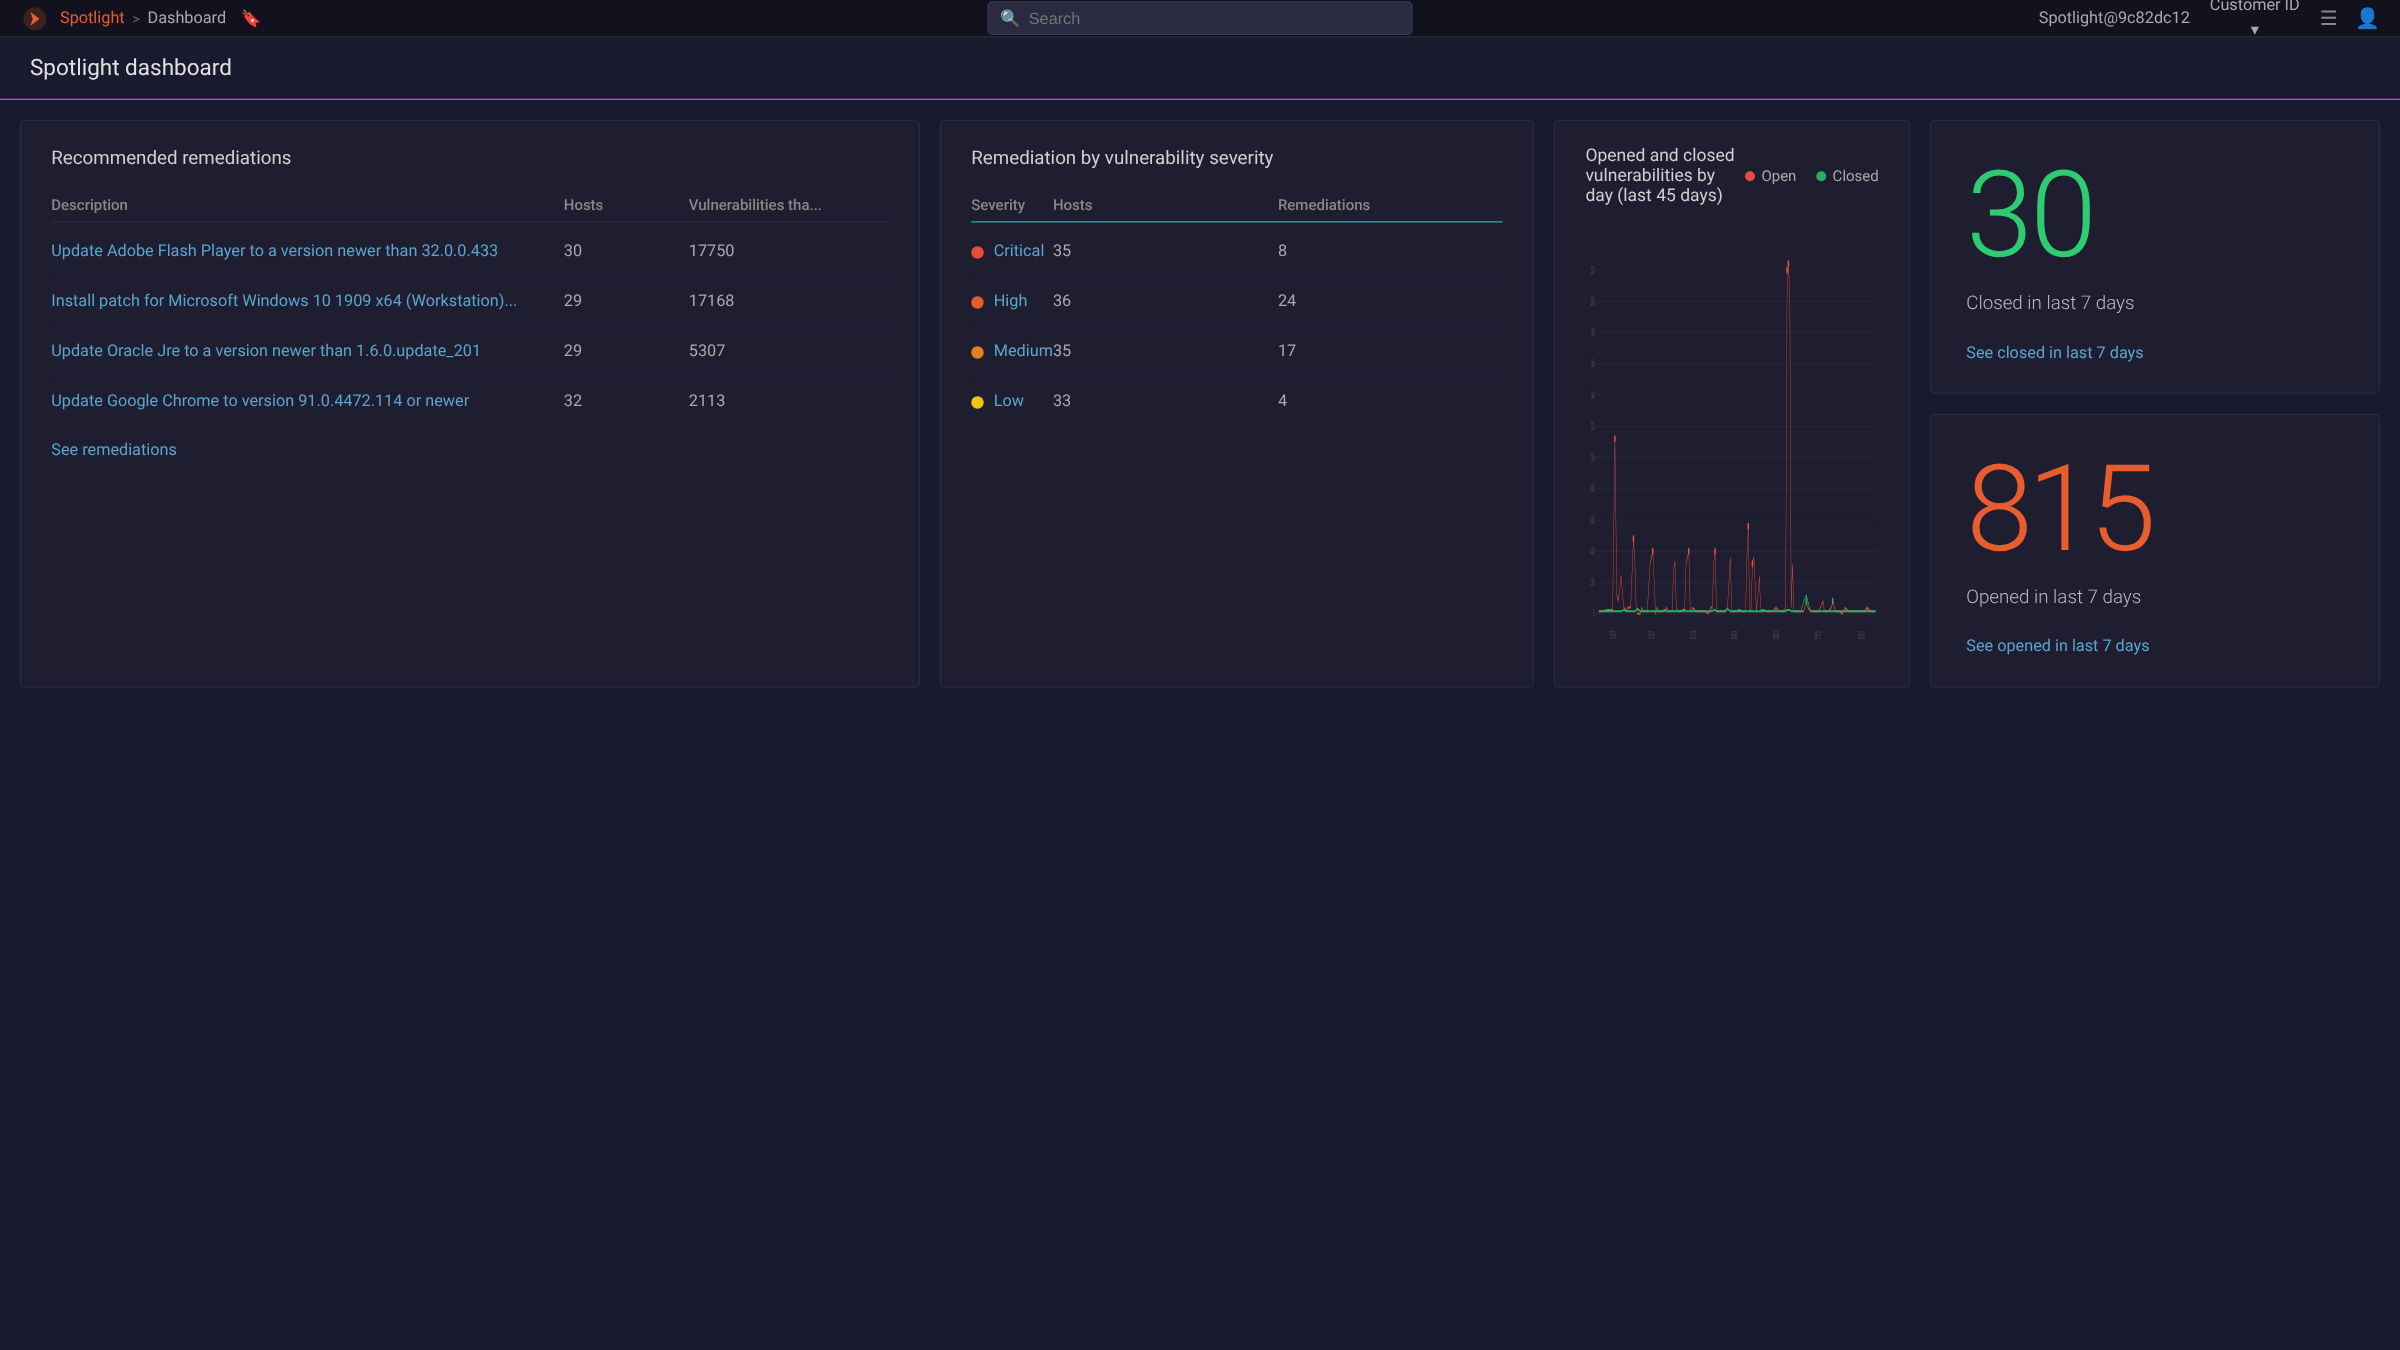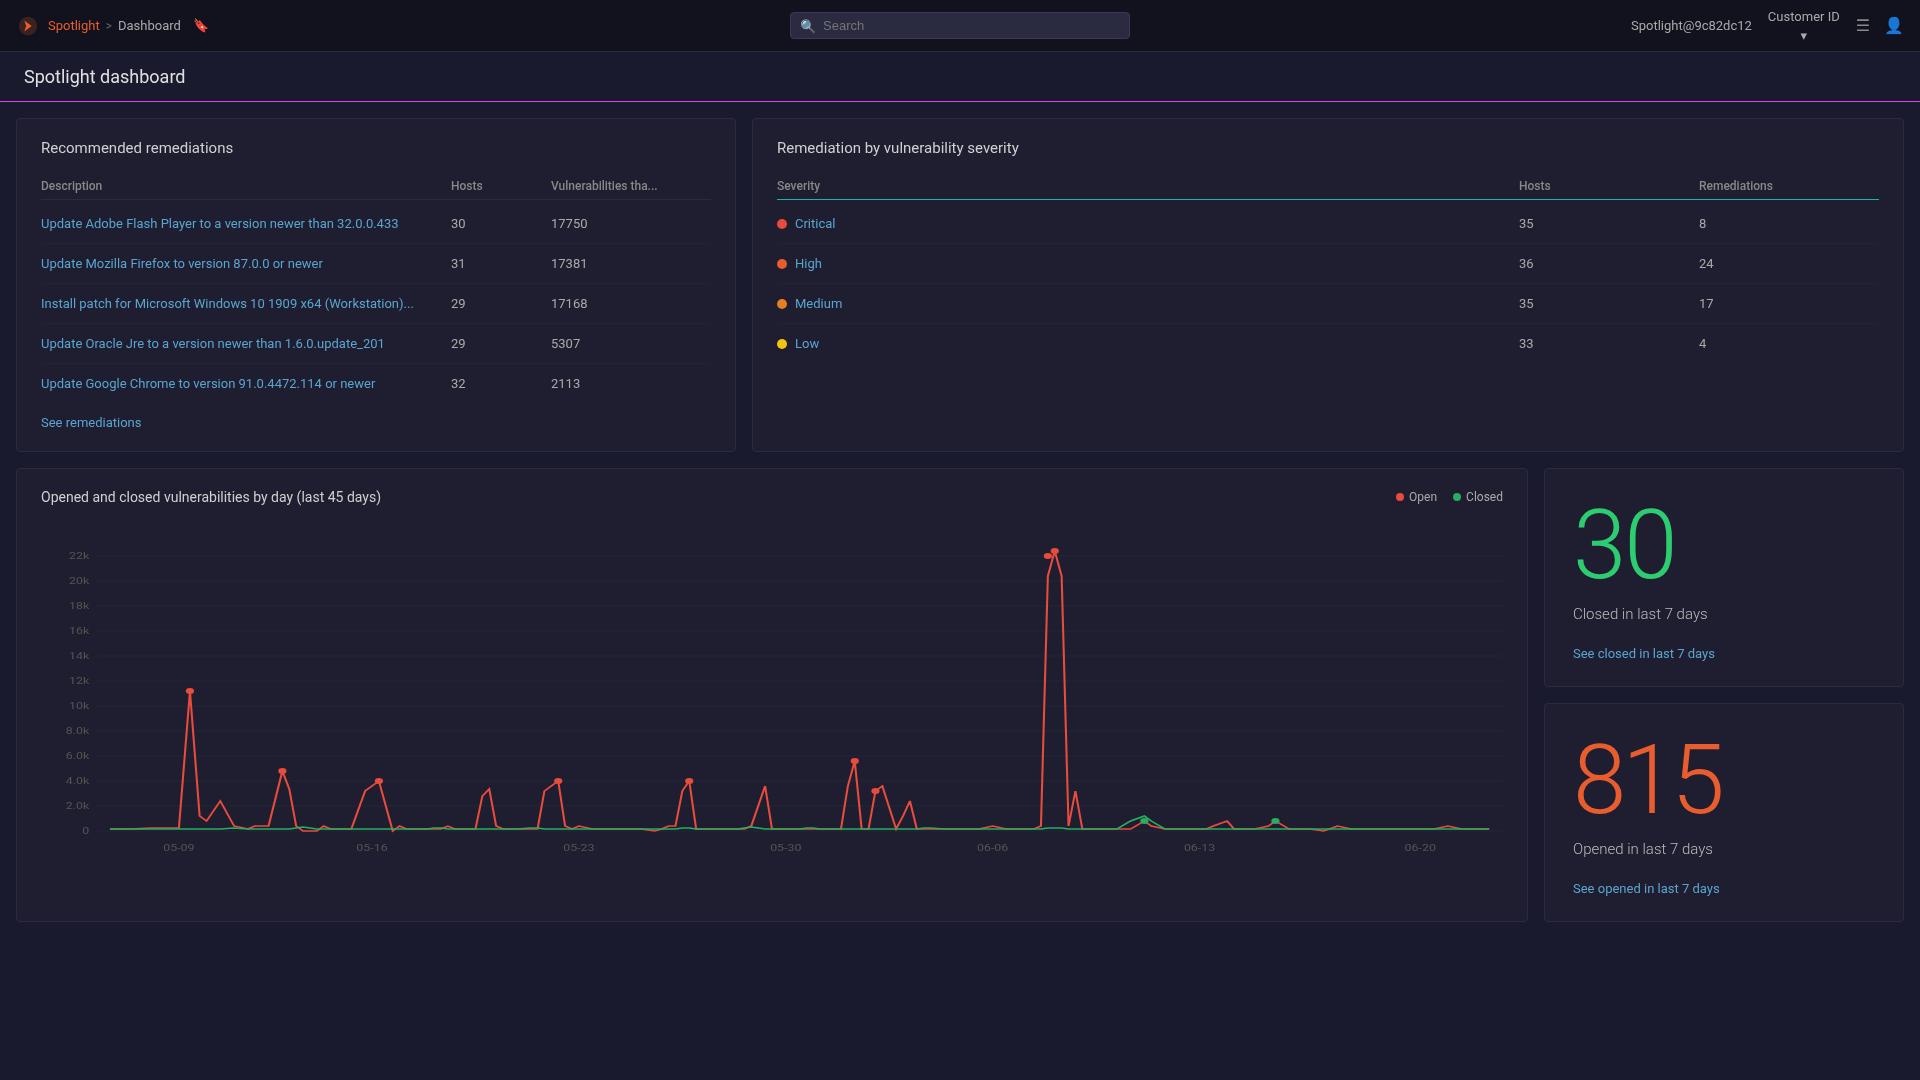--- a/index.html
+++ b/index.html
@@ -8,21 +8,21 @@
       font-family: -apple-system, BlinkMacSystemFont, 'Segoe UI', Roboto, sans-serif;
       color: #ccc;
       width: 1920px;
       min-height: 1080px;
       overflow-x: hidden;
     }
 
     
     .topbar {
       background: #12121f;
-      height: 52px;
+      height: 30px;
       display: flex;
       align-items: center;
       padding: 0 16px;
       border-bottom: 1px solid #2a2a40;
       position: relative;
     }
     .topbar-left {
       display: flex;
       align-items: center;
       gap: 8px;
@@ -130,21 +130,21 @@
     .page-title {
       font-size: 18px;
       color: #e0e0e0;
       font-weight: 400;
     }
 
     
     .main-content {
       padding: 16px 16px;
       display: flex;
-      flex-direction: column;
+      flex-direction: row;
       gap: 16px;
     }
 
     
     .top-panels {
       display: flex;
       gap: 16px;
     }
 
     .panel {
@@ -410,25 +410,20 @@
         <span class="table-header-cell">Vulnerabilities tha...</span>
       </div>
 
       
       <div class="table-row">
         <a class="table-cell-link">Update Adobe Flash Player to a version newer than 32.0.0.433</a>
         <span class="table-cell">30</span>
         <span class="table-cell">17750</span>
       </div>
       
-      <div class="table-row">
-        <a class="table-cell-link">Update Mozilla Firefox to version 87.0.0 or newer</a>
-        <span class="table-cell">31</span>
-        <span class="table-cell">17381</span>
-      </div>
       
       <div class="table-row">
         <a class="table-cell-link">Install patch for Microsoft Windows 10 1909 x64 (Workstation)...</a>
         <span class="table-cell">29</span>
         <span class="table-cell">17168</span>
       </div>
       
       <div class="table-row">
         <a class="table-cell-link">Update Oracle Jre to a version newer than 1.6.0.update_201</a>
         <span class="table-cell">29</span>

